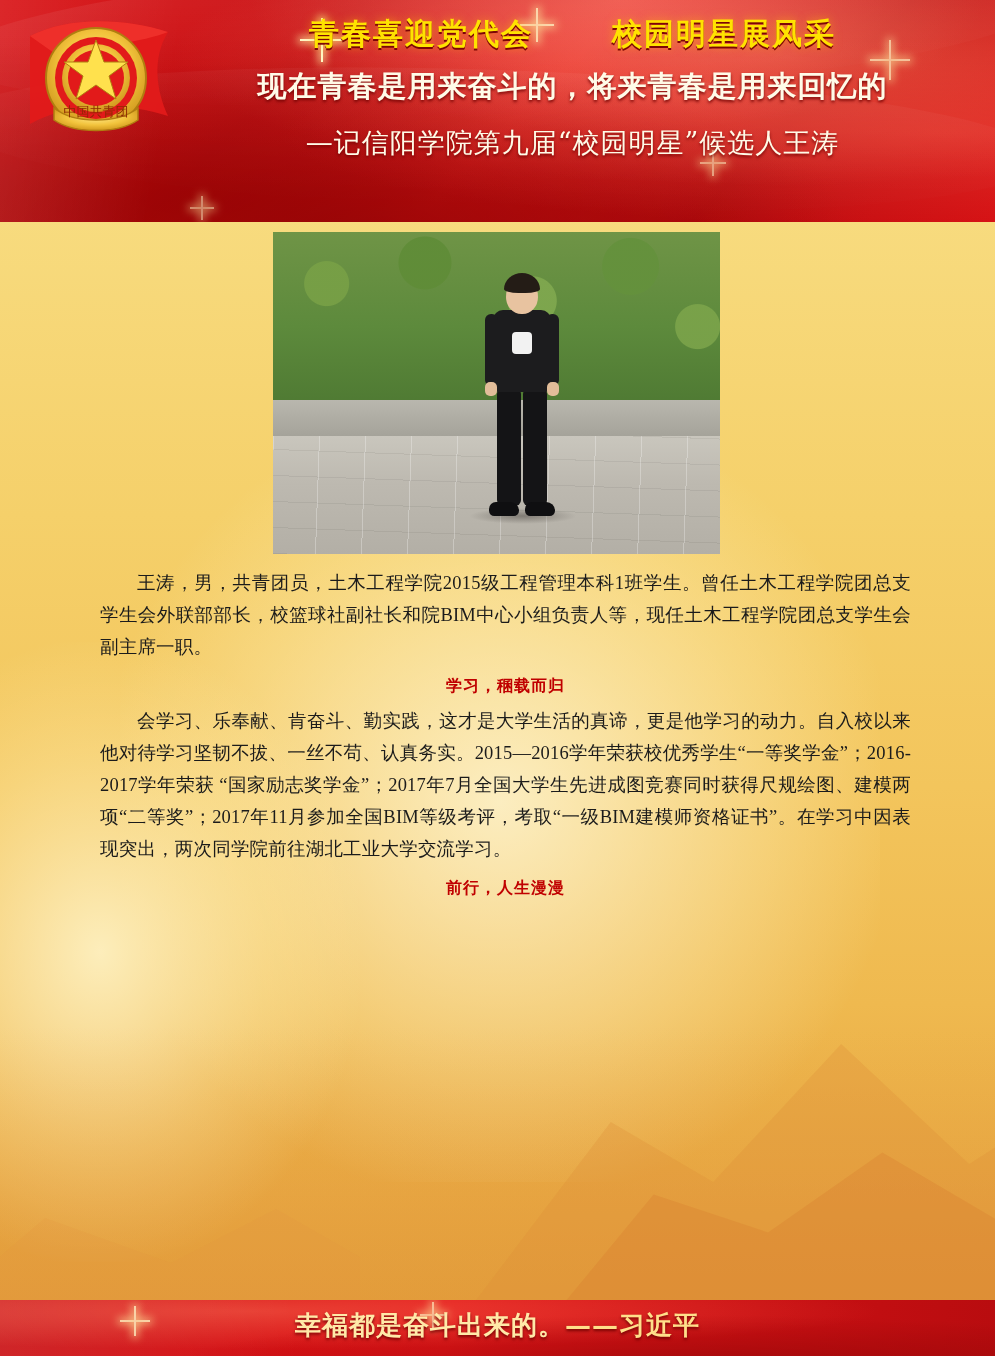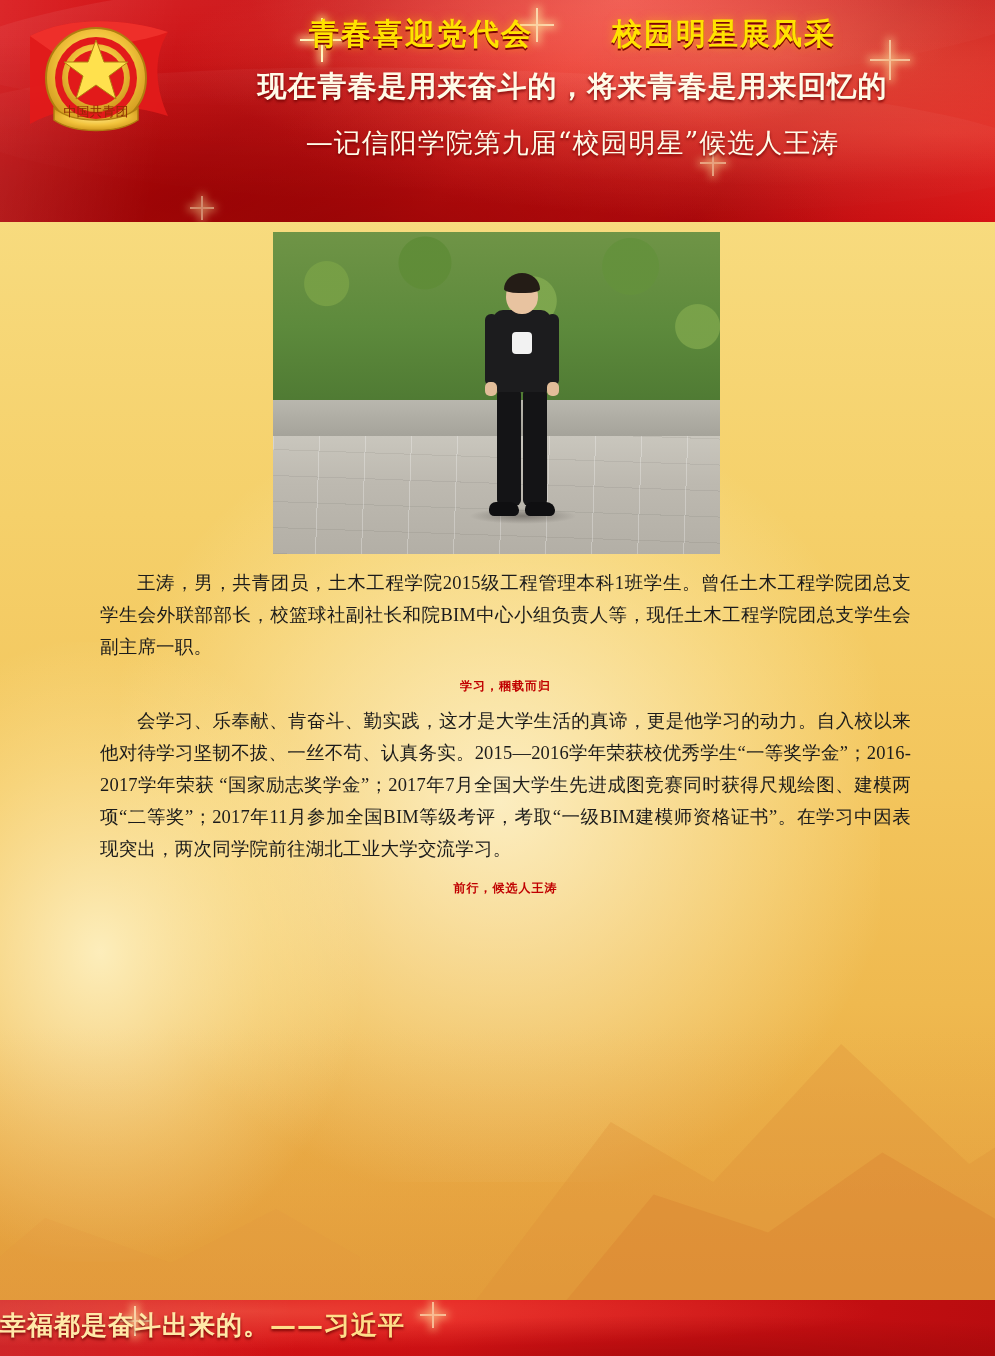--- a/index.html
+++ b/index.html
@@ -285,21 +285,21 @@
     font-size: 18.5px;
     line-height: 32px;
     color: #1b1b1b;
     text-align: justify;
     text-indent: 2em;
     margin: 0 0 2px 0;
     letter-spacing: 0.2px;
   }
   .section-title {
     text-align: center;
-    font-size: 12px;
+    font-size: 16px;
     line-height: 34px;
     font-weight: 700;
     color: #c00000;
     margin: 6px 0 2px 0;
     letter-spacing: 1px;
   }
 
   
   .footer {
     position: absolute;
@@ -313,21 +313,21 @@
   .footer .silk2 {
     position: absolute; inset: 0;
     background:
       radial-gradient(ellipse at 70% 120%, rgba(120,0,0,0.5) 0%, rgba(120,0,0,0) 55%),
       linear-gradient(85deg, rgba(255,255,255,0.10) 0%, rgba(255,255,255,0) 30%);
   }
   .footer-text {
     position: absolute;
     left: 0; right: 0;
     top: 8px;
-    text-align: left;
+    text-align: center;
     font-family: "DejaVu Serif", "Liberation Serif", serif;
     font-weight: 700;
     font-size: 26px;
     letter-spacing: 1px;
     color: #ffe9a8;
     text-shadow: 0 2px 3px rgba(110,0,0,0.9);
   }
   .footer-text .author { color: #ffdf8a; }
 </style>
 </head>
@@ -415,21 +415,21 @@
       </div>
     </div>
 
     <div class="article">
       <p class="para">王涛，男，共青团员，土木工程学院2015级工程管理本科1班学生。曾任土木工程学院团总支学生会外联部部长，校篮球社副社长和院BIM中心小组负责人等，现任土木工程学院团总支学生会副主席一职。</p>
 
       <div class="section-title">学习，稛载而归</div>
       <p class="para">会学习、乐奉献、肯奋斗、勤实践，这才是大学生活的真谛，更是他学习的动力。自入校以来他对待学习坚韧不拔、一丝不苟、认真务实。2015—2016学年荣获校优秀学生“一等奖学金”；2016-2017学年荣获 “国家励志奖学金”；2017年7月全国大学生先进成图竞赛同时获得尺规绘图、建模两项“二等奖”；2017年11月参加全国BIM等级考评，考取“一级BIM建模师资格证书”。在学习中因表现突出，两次同学院前往湖北工业大学交流学习。</p>
 
 
-      <div class="section-title">前行，候选人王涛</div>
+      <div class="section-title">前行，人生漫漫</div>
     </div>
 
     <div class="footer">
       <div class="silk2"></div>
       <div class="sparkle" style="left:120px;top:6px;width:30px;height:30px;opacity:.8;"></div>
       <div class="sparkle" style="left:420px;top:2px;width:26px;height:26px;opacity:.7;"></div>
       <div class="footer-text">
         <span>幸福都是奋斗出来的。</span><span class="author">——习近平</span>
       </div>
     </div>

